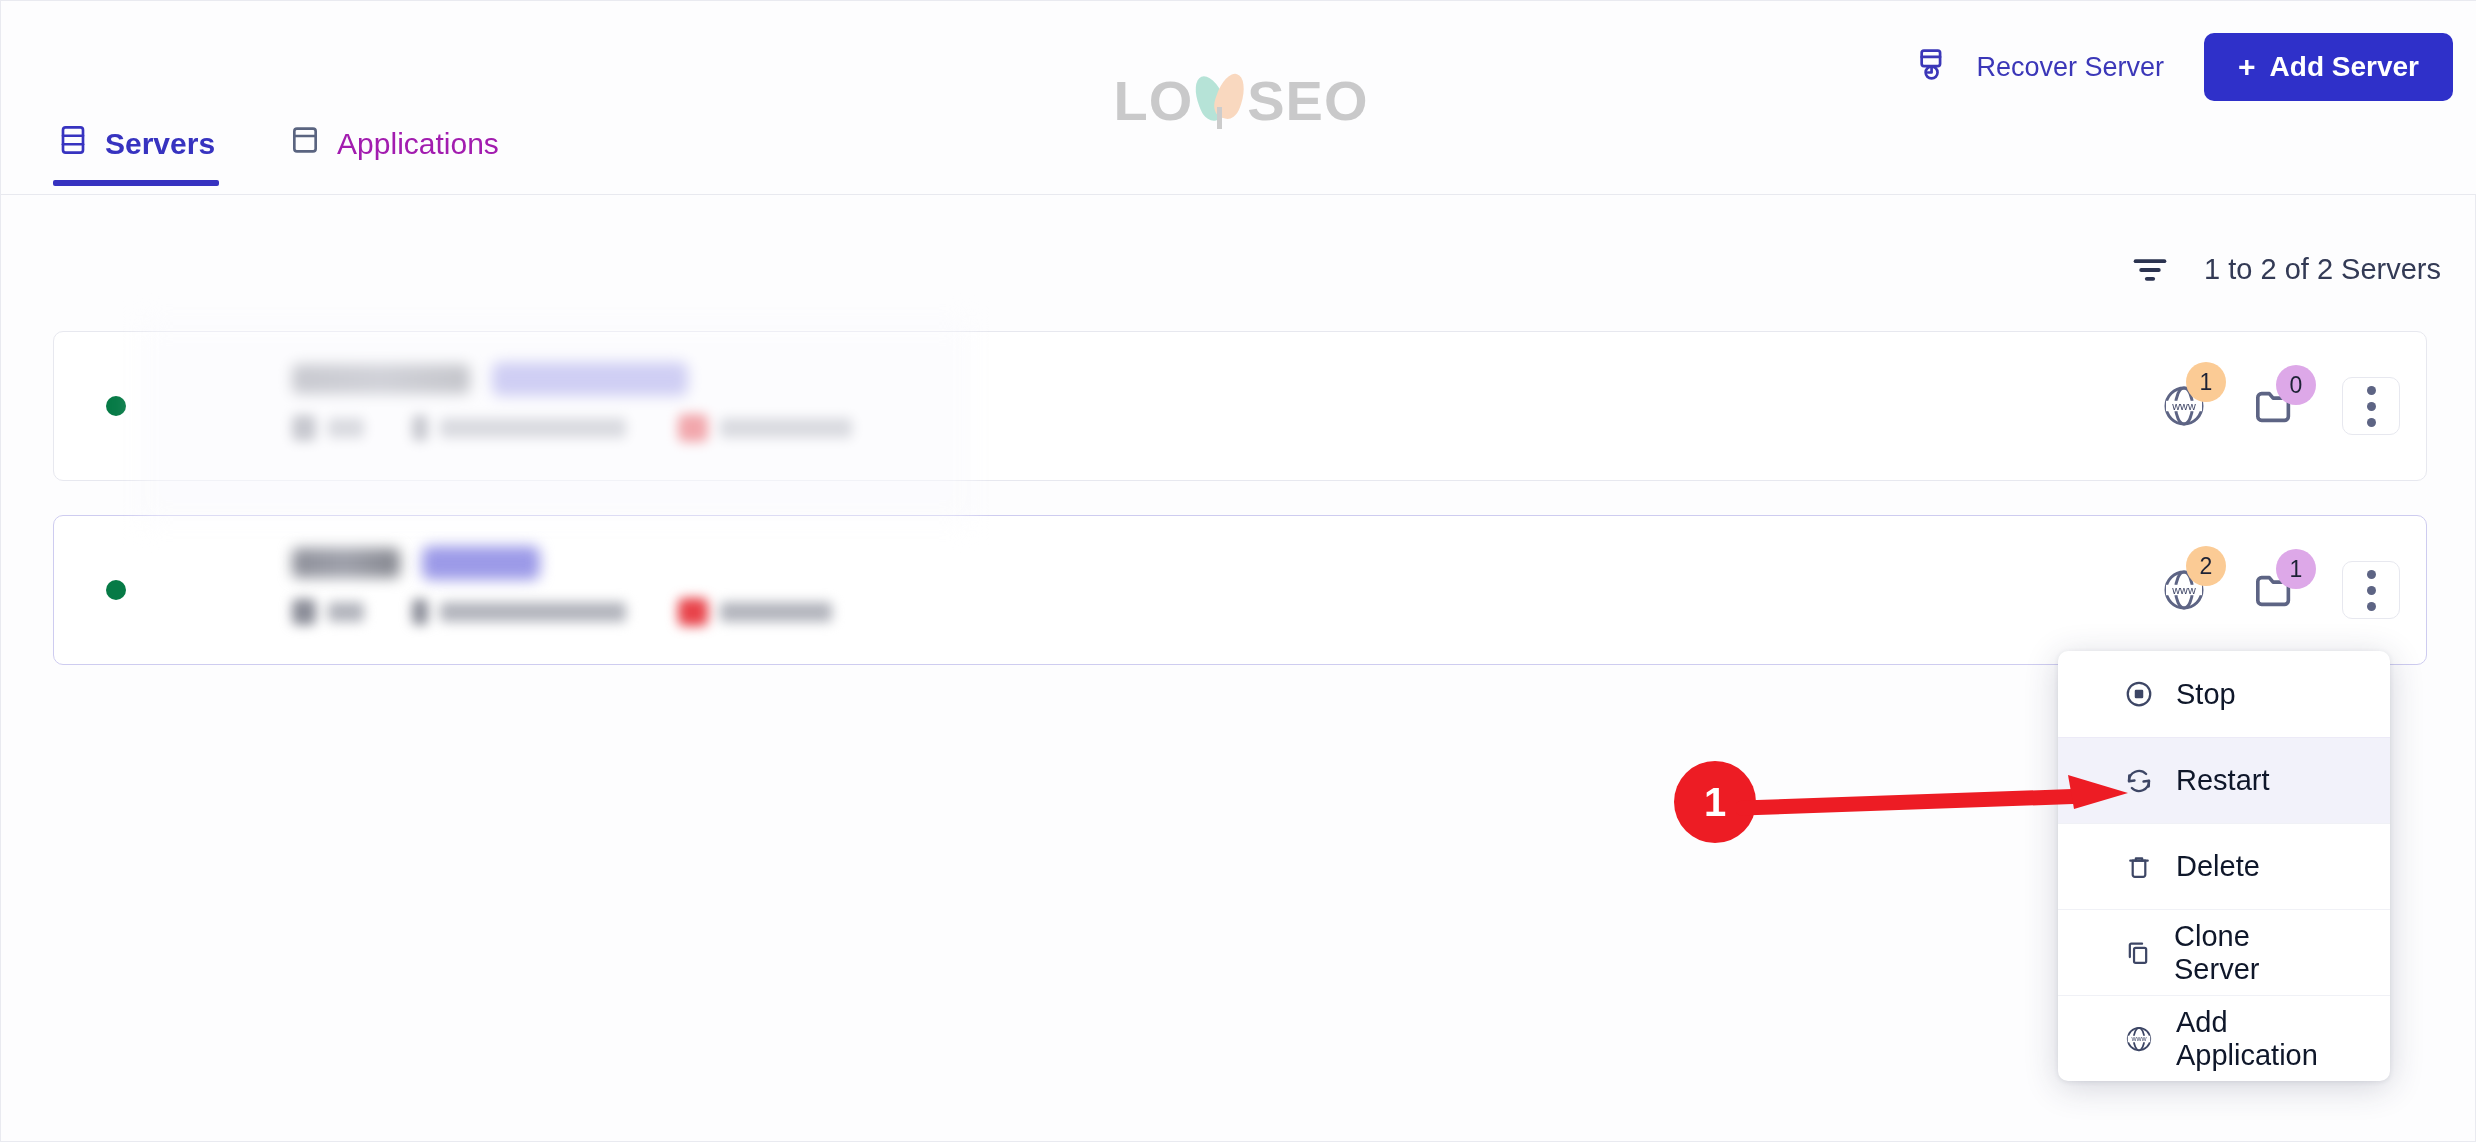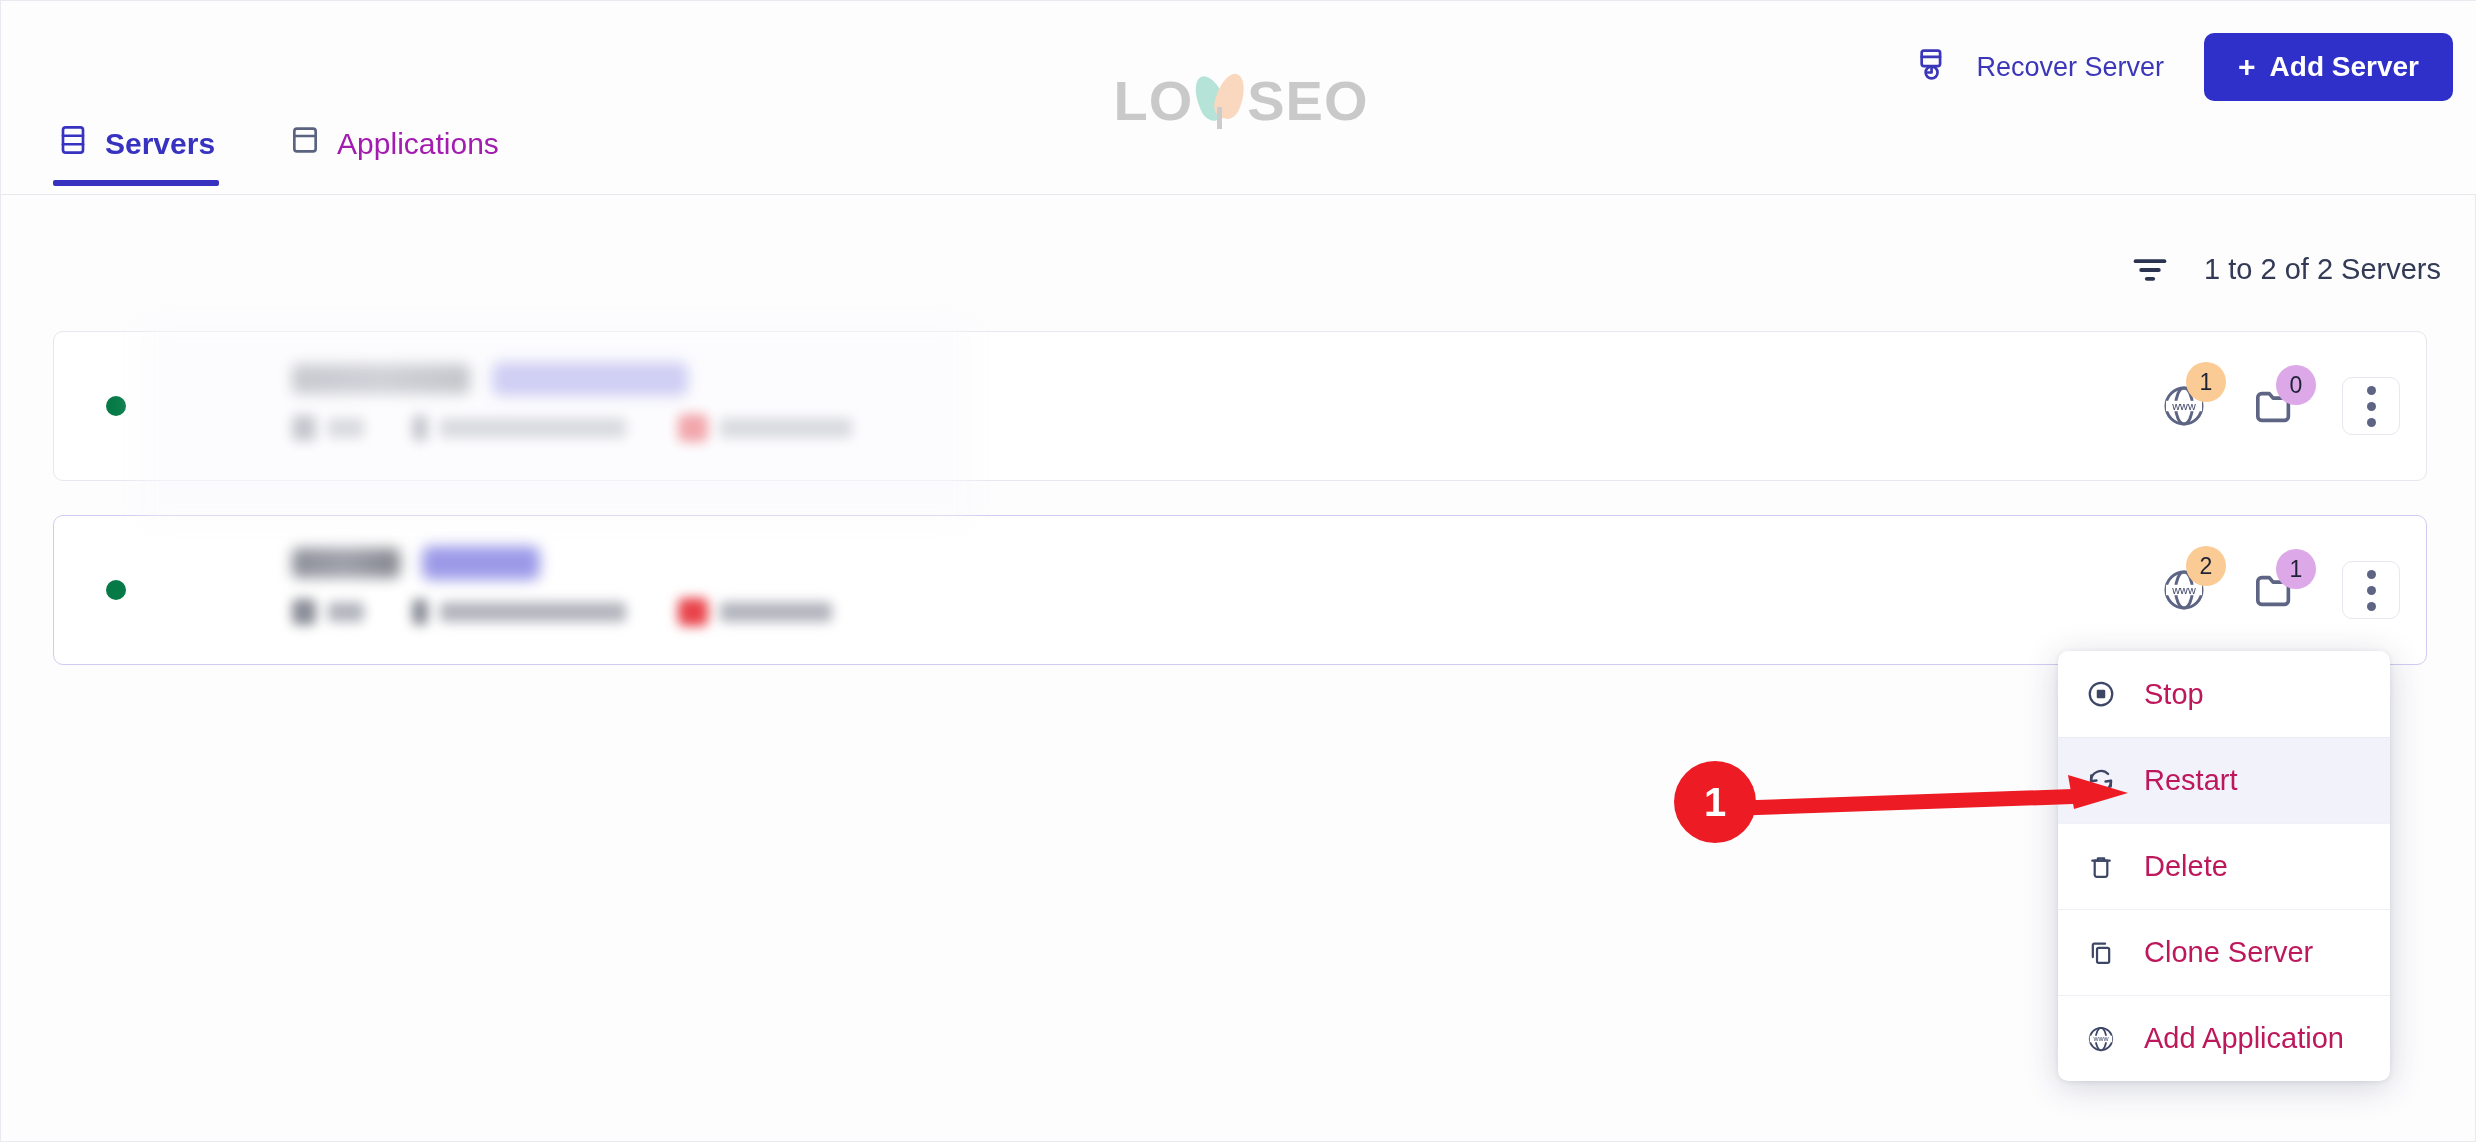--- a/index.html
+++ b/index.html
@@ -172,23 +172,23 @@
   .menu {
     position: absolute; left: 2057px; top: 650px;
     width: 332px;
     background: #ffffff;
     border-radius: 10px;
     box-shadow: 0 6px 34px rgba(40,45,80,.20), 0 1px 5px rgba(40,45,80,.10);
     overflow: hidden;
     z-index: 40;
   }
   .menu-item {
-    display: flex; align-items: center; gap: 28px;
-    height: 86px; padding: 0 28px;
-    font-size: 29px; color: #be185d;
+    display: flex; align-items: center; gap: 22px;
+    height: 86px; padding: 0 66px;
+    font-size: 29px; color: #0f172a;
     cursor: pointer;
   }
   .menu-item + .menu-item { border-top: 1px solid #f0f1f6; }
   .menu-item.highlight { background: #f2f2fa; border-top-color: #eceaf7; }
   .menu-item .mi-ico { display: flex; width: 30px; justify-content: center; }
 
   
   .anno { position: absolute; left: 1673px; top: 760px; z-index: 60; }
   .anno-circle {
     position: absolute; left: 0; top: 0;

